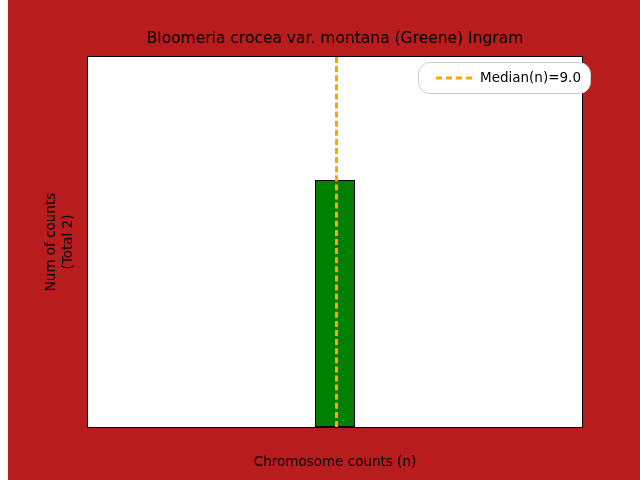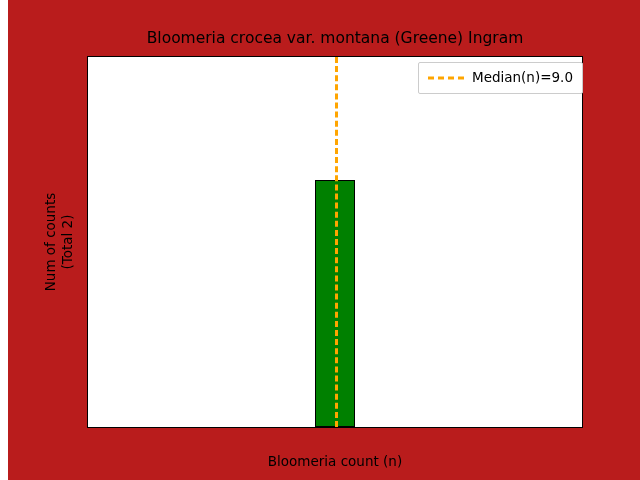--- a/index.html
+++ b/index.html
@@ -133,23 +133,23 @@
     color: #000000;
     white-space: pre-line;
   }
 
   
   #legend {
     position: absolute;
     left: 410px;
     top: 62px;
     border: 1px solid #cccccc;
-    border-radius: 2px;
+    border-radius: 12px;
     background: #ffffff;
-    padding: 6px 9px 7px 9px;
+    padding: 6px 9px 7px 17px;
     display: flex;
     align-items: center;
     gap: 8px;
   }
   #legend-swatch {
     width: 36px;
     height: 14px;
     position: relative;
     flex: 0 0 auto;
   }
@@ -194,21 +194,21 @@
       <div class="ytick" style="top: 0px;">
         <span class="ytick-mark"></span>
       </div>
       <div class="bar" style="left: 227px; width: 40px; top: 123.333px; height: 246.667px; background: rgb(0, 128, 0); border-color: rgb(0, 0, 0);"></div>
       <div class="xtick" style="left: 247px;">
         <span class="xtick-mark"></span>
       </div>
       <div id="median-line" style="left: 247px; border-left-color: rgb(255, 165, 0);"></div>
     </div>
 
-  <div id="xlabel">Bloomeria count (n)</div>
+  <div id="xlabel">Chromosome counts (n)</div>
 
   <div id="ylabel">Num of counts
 (Total 2)</div>
 
   <div id="legend">
     <span id="legend-swatch"></span>
     <span id="legend-text">
       <span>Median(n)=9.0</span>
     </span>
   </div>

